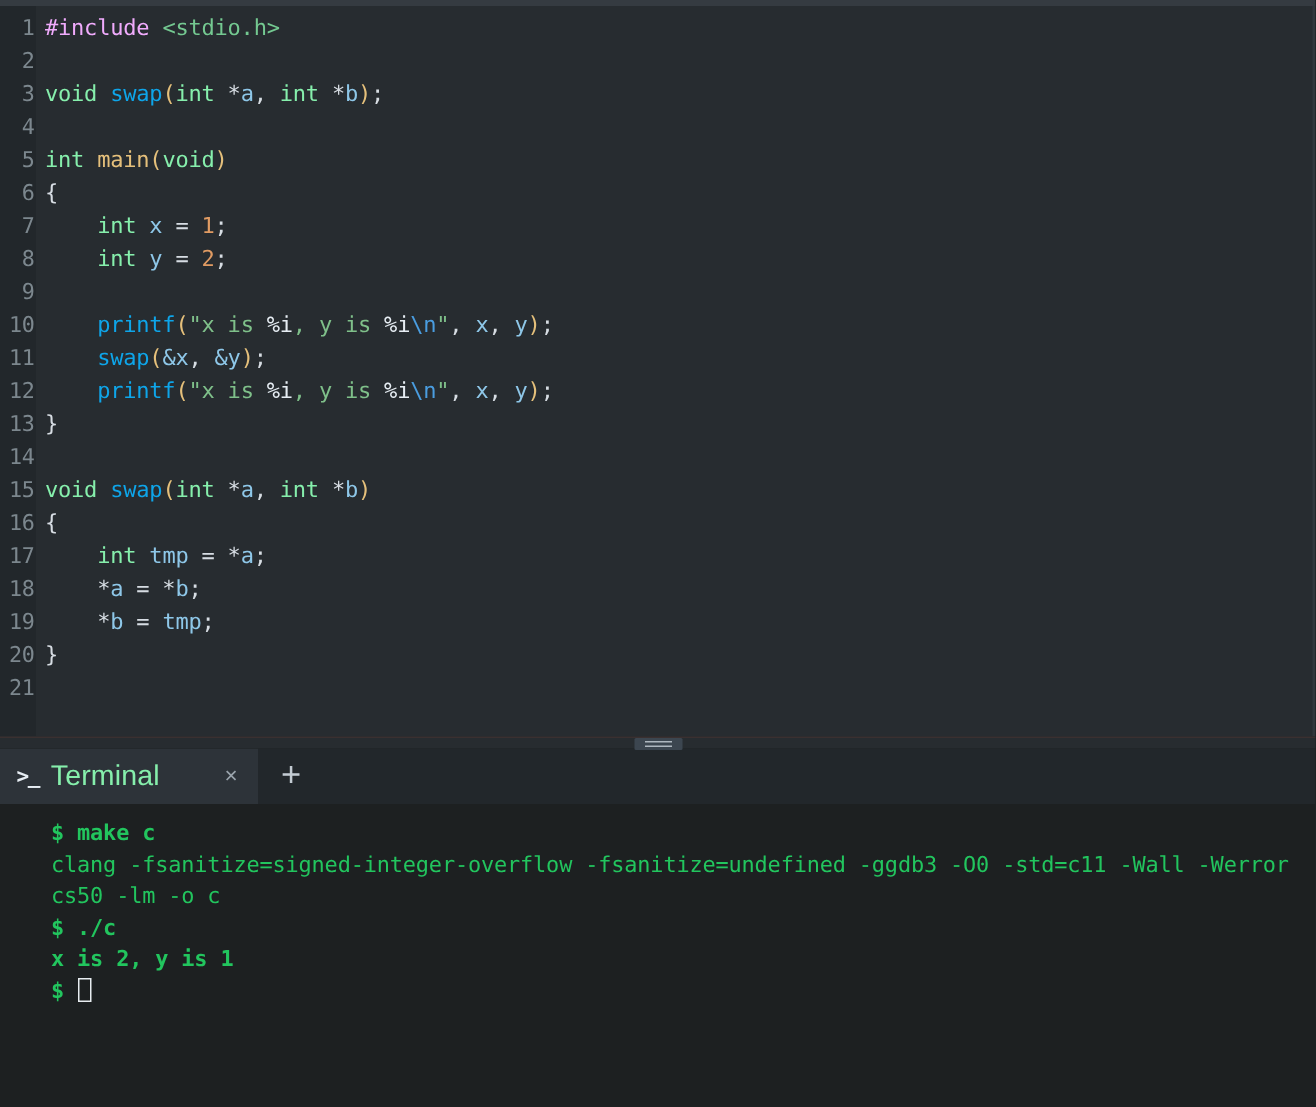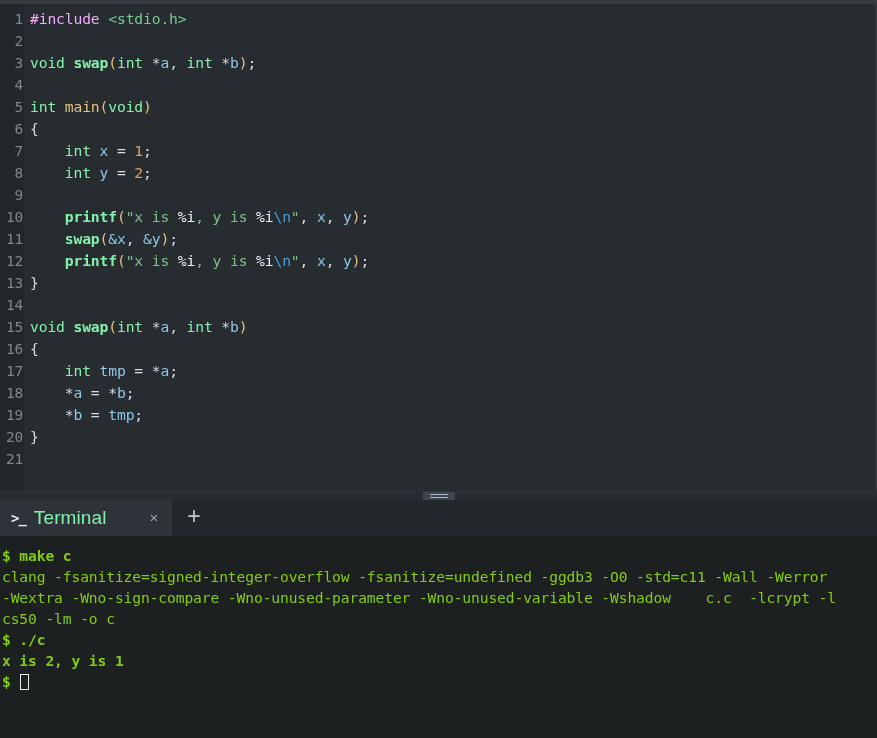--- a/index.html
+++ b/index.html
@@ -68,21 +68,21 @@
     white-space: pre;
     color: #d7dde3;
     letter-spacing: -0.15px;
   }
 
   
   .t-pre   { color: #f0abfc; }          
   .t-hdr   { color: #74c991; }          
   .t-kw    { color: #86efac; }          
   .t-fn    { color: #e5c07b; }          
-  .t-fnc   { color: #86efac; font-weight: bold; }          
+  .t-fnc   { color: #0ea5e9; }          
   .t-var   { color: #8ec7e8; }          
   .t-num   { color: #e09b63; }          
   .t-str   { color: #7fc08a; }          
   .t-esc   { color: #4a9de0; }          
   .t-fmt   { color: #e6edf3; }          
   .t-pun   { color: #d7dde3; }          
   .t-par   { color: #e5c07b; }          
   .t-brace { color: #d7dde3; }          
   .t-amp   { color: #8ec7e8; }
 
@@ -191,24 +191,25 @@
   .term {
     flex: 1;
     padding: 9px 0 0 2px;
     overflow: hidden;
   }
 
   .term .tline {
     height: 21px;
     line-height: 21px;
     font-size: 14.6px;
-    color: #84cc16;
+    color: #22c55e;
     white-space: pre;
     letter-spacing: -0.1px;
     font-weight: bold;
+    margin-left: 32px;
   }
 
   .term .tline.plain { font-weight: normal; }
 
   .cursor-block {
     display: inline-block;
     width: 9px;
     height: 16px;
     border: 1.6px solid #e8edf1;
     vertical-align: -3px;
@@ -311,21 +312,20 @@
         <span class="prompt-icon">&gt;_</span>
         <span class="tab-label">Terminal</span>
         <span class="close">×</span>
       </div>
       <div class="addtab">+</div>
     </div>
 
     <div class="term">
       <div class="tline">$ make c</div>
       <div class="tline plain">clang -fsanitize=signed-integer-overflow -fsanitize=undefined -ggdb3 -O0 -std=c11 -Wall -Werror</div>
-      <div class="tline plain">-Wextra -Wno-sign-compare -Wno-unused-parameter -Wno-unused-variable -Wshadow    c.c  -lcrypt -l</div>
       <div class="tline plain">cs50 -lm -o c</div>
       <div class="tline">$ ./c</div>
       <div class="tline">x is 2, y is 1</div>
       <div class="tline"><span>$ </span><span class="cursor-block"></span></div>
     </div>
 
   </div>
 
 </div>
 

